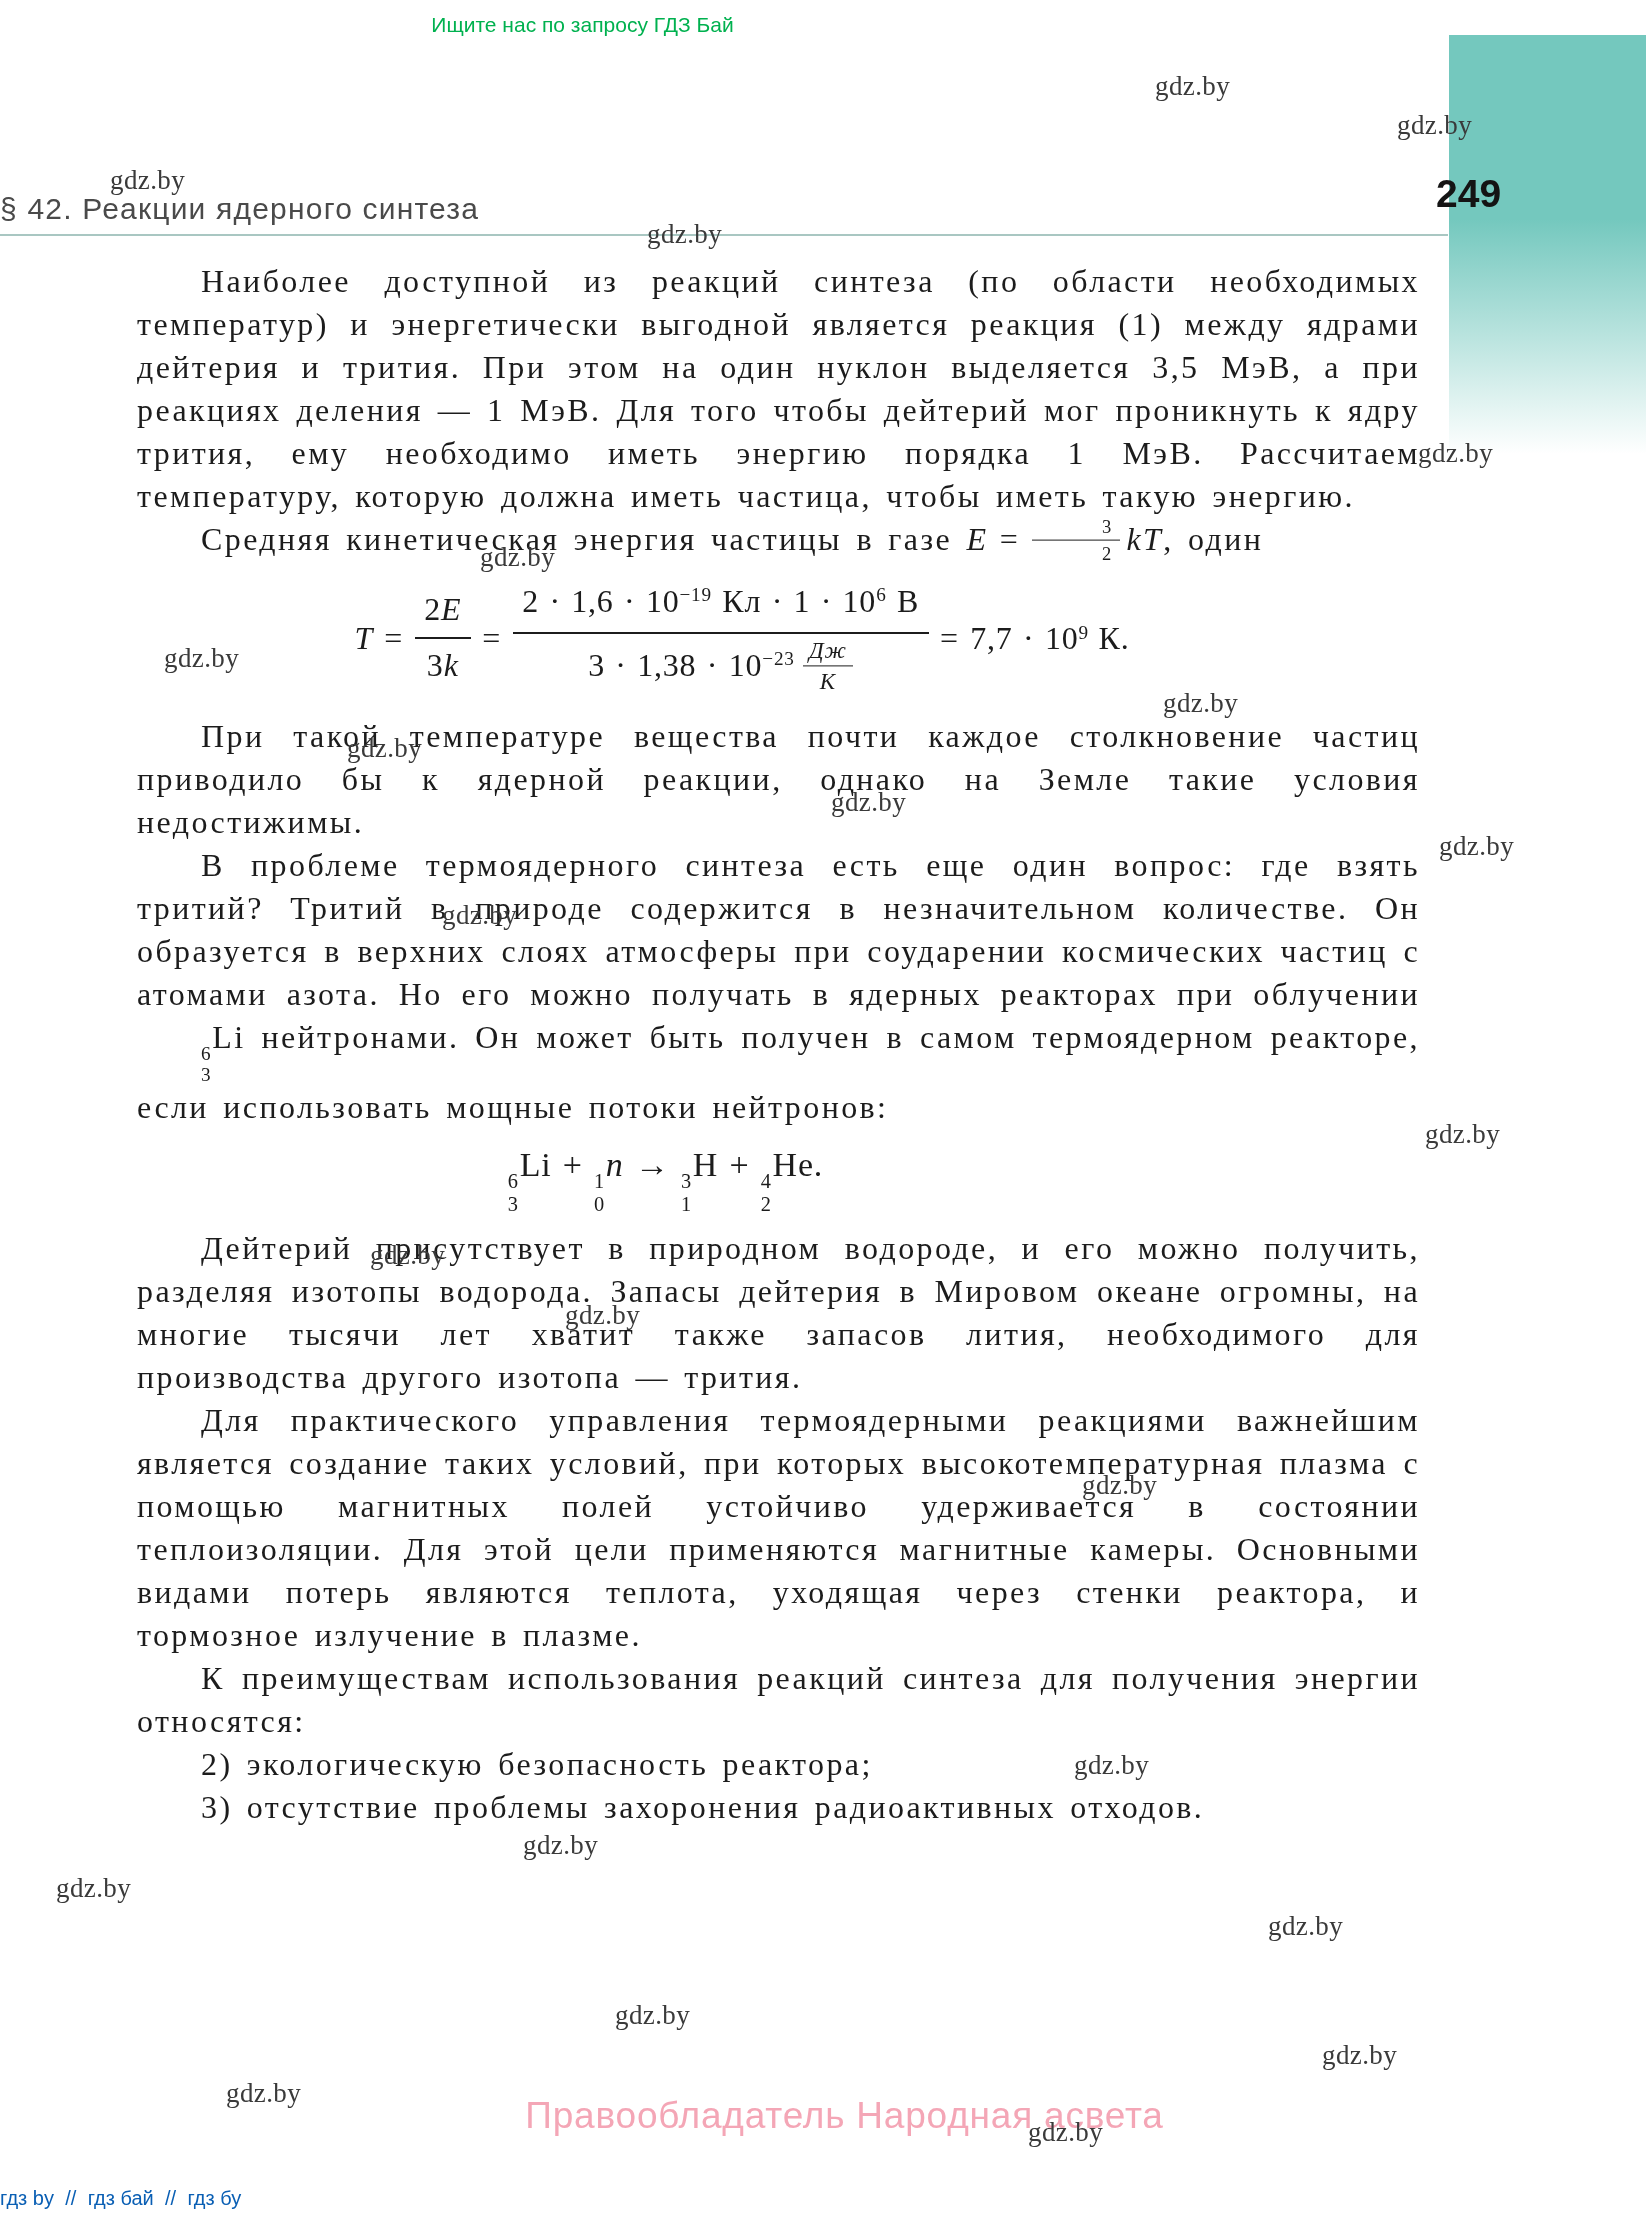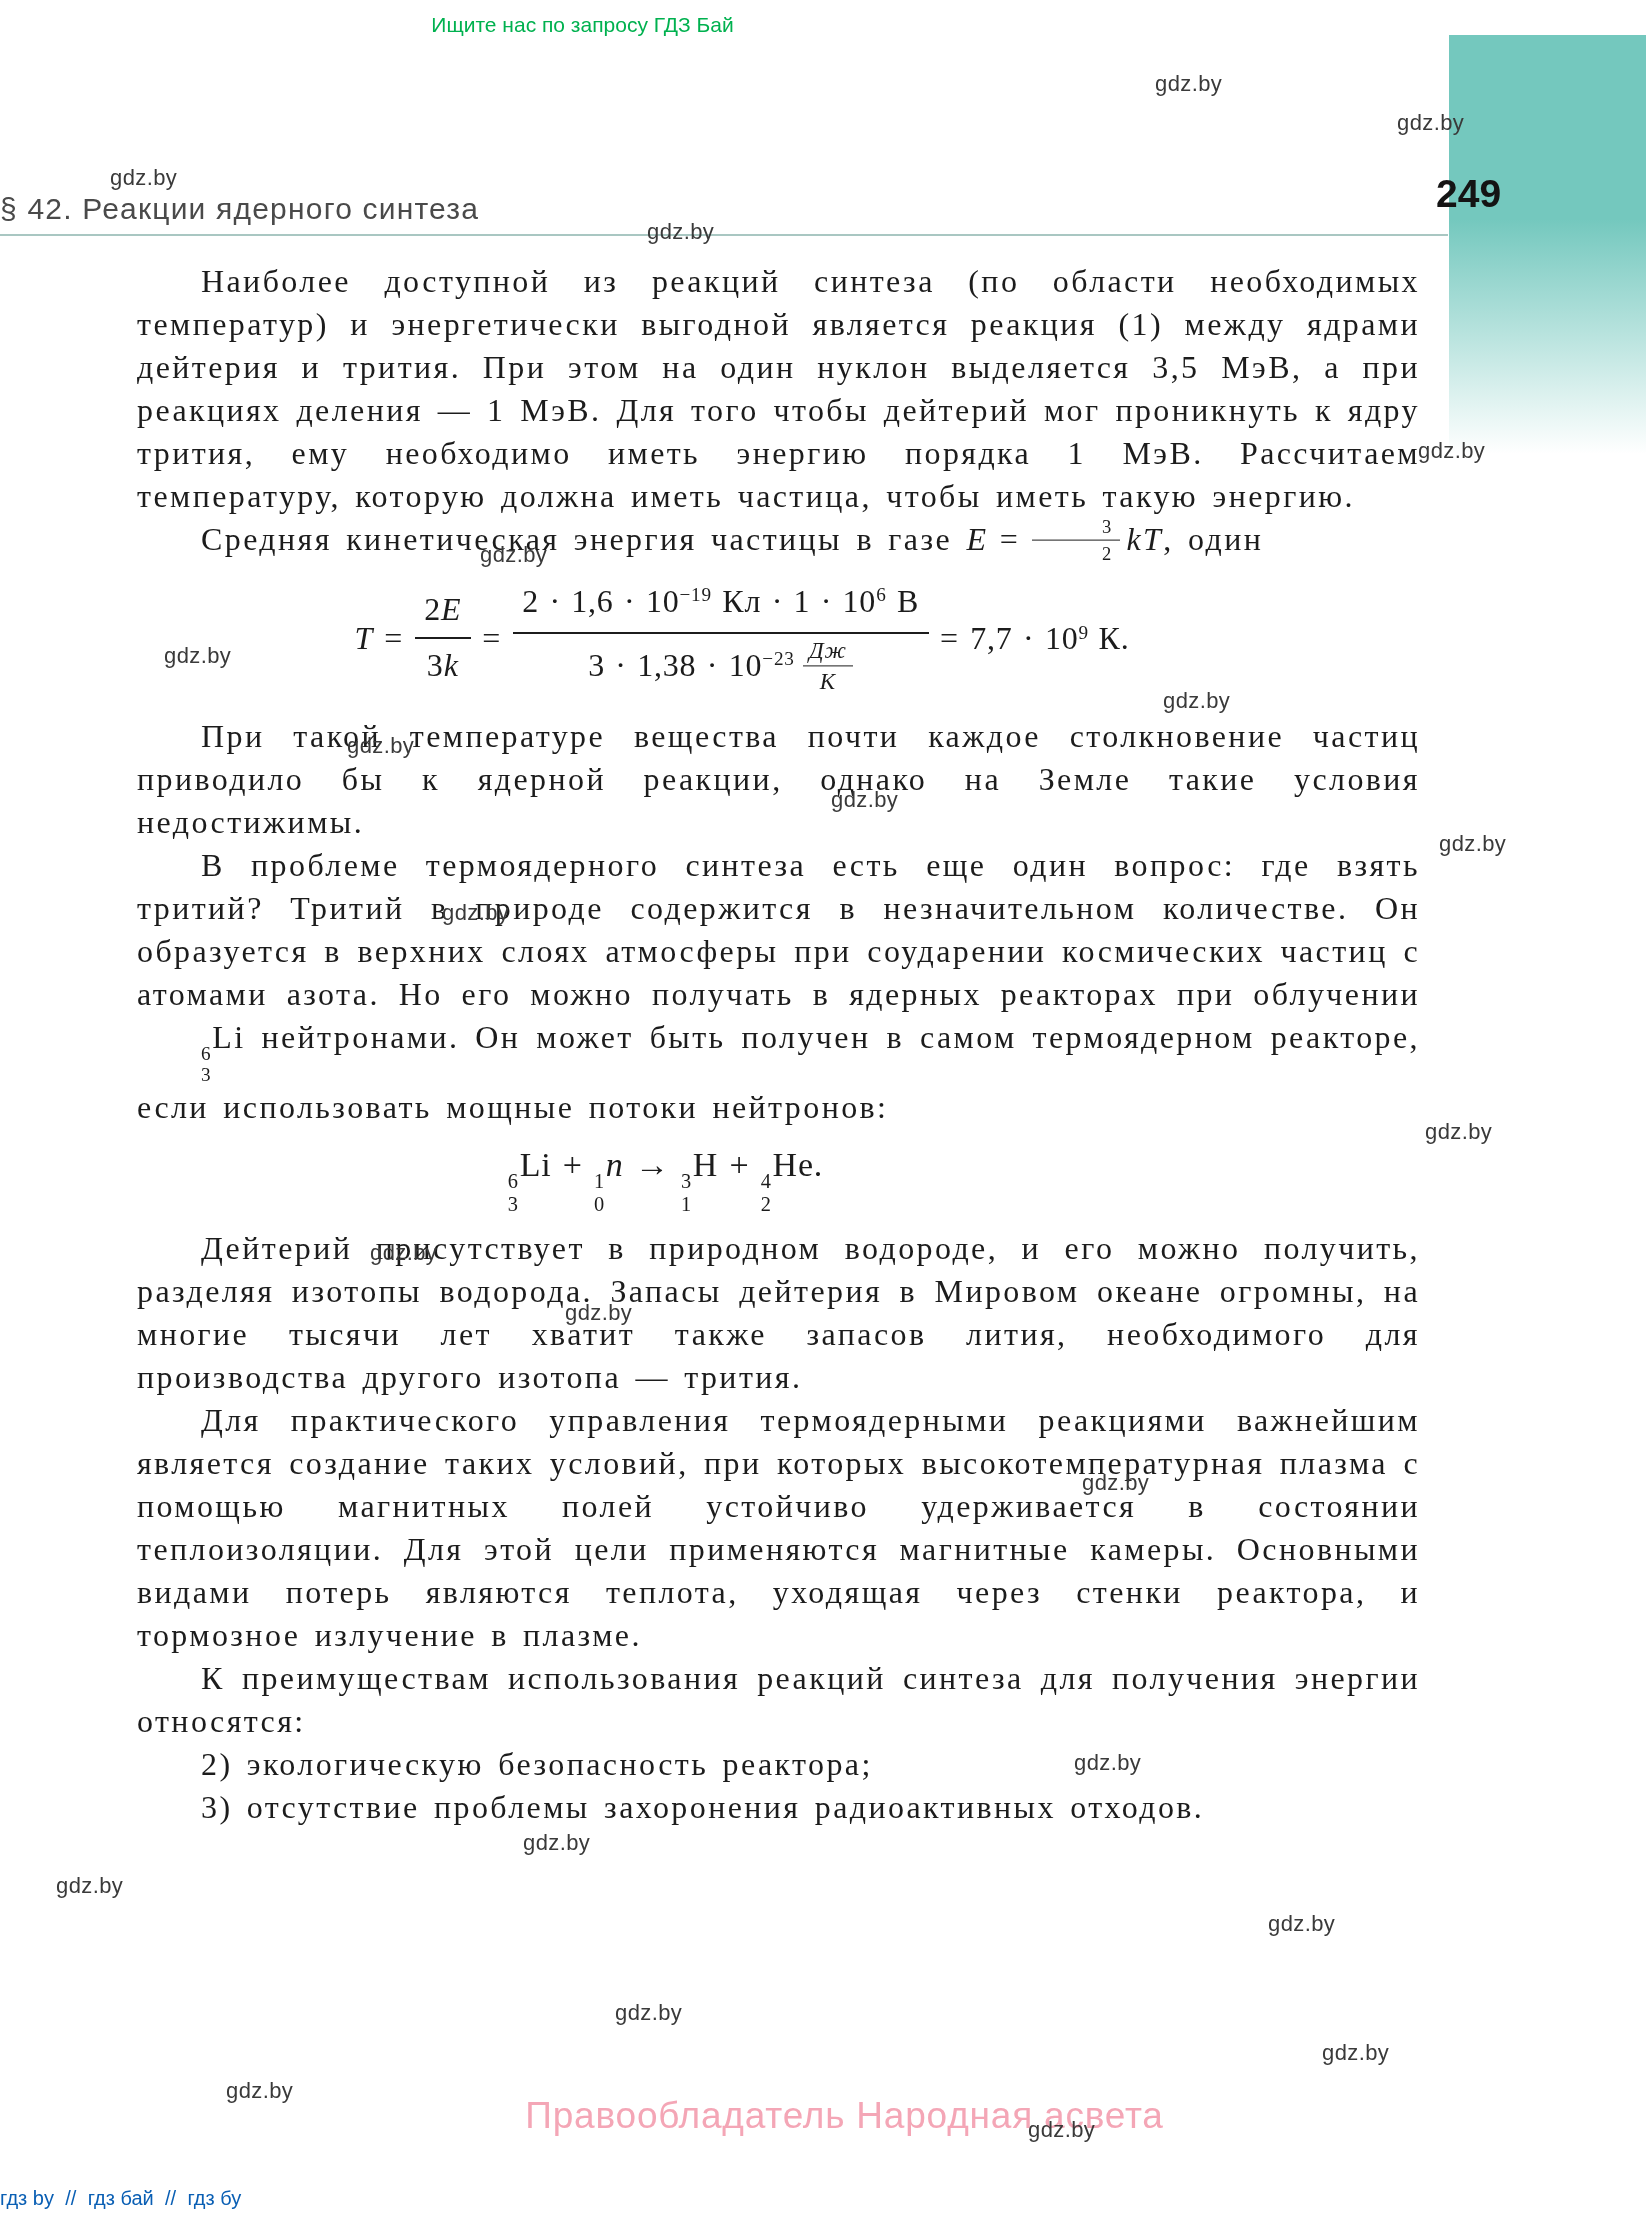--- a/index.html
+++ b/index.html
@@ -60,21 +60,21 @@
     position:absolute; top:2095px; left:1px; width:1647px; text-align:center;
     font-family:"Liberation Sans", sans-serif; font-size:37px; color:var(--copyright_pink,#f4a6b6); letter-spacing:0.8px;padding-left:40px;
   }
   .bottom-links {
     position:absolute; top:2187px; left:0; width:1647px; text-align:left;
     font-family:"Liberation Sans", sans-serif; font-size:20px; color:var(--link_blue,#0a5fb4);
   }
   .bottom-links a { color:var(--link_blue,#0a5fb4); text-decoration:none; cursor:pointer; }
   .sep { margin:0 11.3px; }
   .watermark {
-    position:absolute; font-family:Liberation Sans, sans-serif; font-size:22px;
+    position:absolute; font-family:Liberation Serif, serif; font-size:27px;
     color:var(--watermark_gray,#3a3a3a); letter-spacing:0.4px; white-space:nowrap;
   }
 </style>
 </head>
 <body>
 
 <div class="page">
 
   <div class="top-banner">Ищите нас по запросу ГДЗ Бай</div>
 

